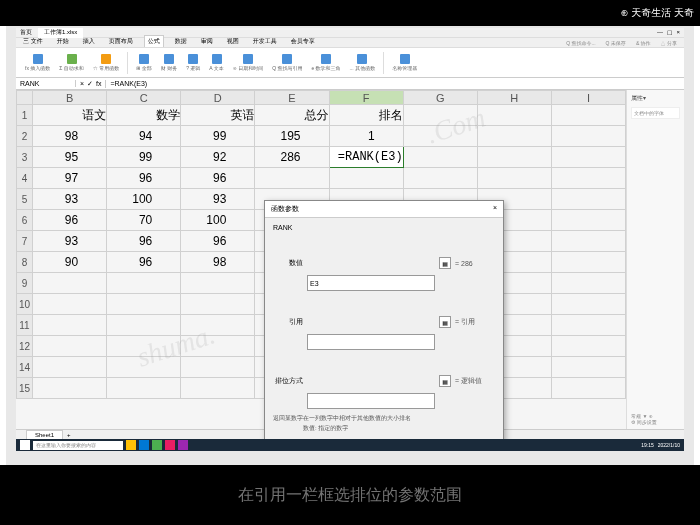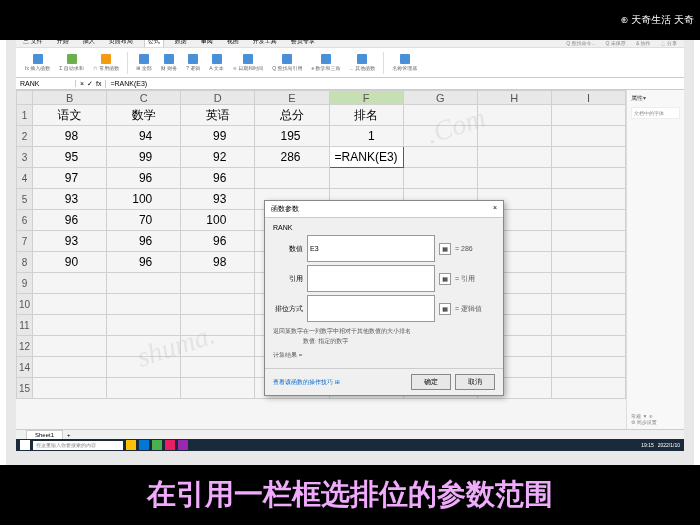--- a/index.html
+++ b/index.html
@@ -1,21 +1,21 @@
 <!DOCTYPE html>
 <html><head>
 <meta charset="utf-8">
 <style>
   * { box-sizing: border-box; margin: 0; padding: 0; }
   body { font-family: "Microsoft YaHei", Arial, sans-serif; background: #fff; width: 700px; height: 525px; overflow: hidden; position: relative; }
   
   
-  .black-bar-top { position: absolute; top: 0; left: 0; right: 0; height: 40px; background: #000; z-index: 100; color: #fff; font-size: 10px; display: flex; align-items: center; justify-content: flex-end; padding-right: 6px; }
+  .black-bar-top { position: absolute; top: 0; left: 0; right: 0; height: 26px; background: #000; z-index: 100; color: #fff; font-size: 10px; display: flex; align-items: center; justify-content: flex-end; padding-right: 6px; }
   .black-bar-bottom { position: absolute; bottom: 0; left: 0; right: 0; height: 60px; background: #000; z-index: 100; display: flex; align-items: center; justify-content: center; }
-  .subtitle { color: #f0abfc; font-size: 29px; font-weight: 700; }
+  .subtitle { color: #737373; font-size: 16px; font-weight: 400; }
   
   
   .monitor { position: absolute; top: 24px; left: 6px; right: 6px; bottom: 60px; border: 10px solid #e8e8e8; border-top-width: 4px; border-bottom-width: 14px; background: #f5f5f5; overflow: hidden; }
   
   
   .titlebar { height: 10px; background: #f0f0f0; display: flex; align-items: center; font-size: 6px; padding: 0 4px; gap: 6px; border-bottom: 1px solid #ddd; }
   .titlebar .tab { background: #fff; padding: 1px 6px; border-radius: 2px 2px 0 0; }
   .titlebar .right { margin-left: auto; display: flex; gap: 4px; }
   
   
@@ -43,35 +43,35 @@
   .side-panel .hdr { font-size:6px; color:#555; margin-bottom:4px;}
   .side-panel .block { background:#fff; border:1px solid #eee; padding:2px; margin-bottom:3px; font-size:5px;}
   .side-panel .bottom { margin-top:auto; font-size:5px;}
   
   
   table.grid { border-collapse: collapse; table-layout: fixed; width: 100%; }
   table.grid th, table.grid td { border: 0.5px solid #d0d0d0; font-size: 12px; font-weight: normal; text-align: center; height: 21px; overflow: hidden; white-space: nowrap; }
   table.grid thead th { background: #e8e8e8; font-size: 11px; height: 14px; color: #555; }
   table.grid .rowhdr { background: #e8e8e8; width: 16px; font-size: 10px; color: #555; }
   table.grid td.data { text-align: right; padding-right: 28px; }
-  table.grid td.left { text-align: center; padding-left: 0; }
+  table.grid td.left { text-align: right; padding-left: 0; font-family: Liberation Mono, monospace; }
   table.grid th.sel-col { background: #c6e0b4; }
   table.grid .sel-cell { border: 1.5px solid #2b7d2b; background: #fff; }
   
   
   .watermark { position: absolute; font-size: 28px; color: rgba(160,160,160,0.2); pointer-events: none; transform: rotate(-18deg); font-style: italic; font-family: Georgia, serif; }
   
   
   .dialog { position: absolute; left: 248px; top: 172px; width: 240px; background: #f0f0f0; border: 1px solid #888; box-shadow: 2px 2px 6px rgba(0,0,0,0.3); z-index: 50; font-size: 8px; }
   .dialog .dlg-title { background: #fff; padding: 3px 6px; display: flex; justify-content: space-between; border-bottom: 1px solid #ccc; font-size: 7px; }
   .dialog .dlg-body { padding: 6px 8px; background: #f0f0f0; }
   .dialog .fname { font-size: 7px; margin-bottom: 4px; }
   .dialog .row { display: flex; align-items: center; margin-bottom: 3px; gap: 4px; }
   .dialog .row label { width: 30px; text-align: right; font-size: 7px; }
-  .dialog .row input { flex: 1; height: 27px; font-size: 7px; padding: 0 2px; border: 1px solid #999; background: #fff; }
+  .dialog .row input { flex: 1; height: 16px; font-size: 7px; padding: 0 2px; border: 1px solid #999; background: #fff; margin-top: 40px; }
   .dialog .row .picker { width: 12px; height: 12px; border: 1px solid #999; background: #fff; display:flex; align-items:center; justify-content:center; font-size:6px; }
   .dialog .row .val { width: 40px; font-size: 7px; color: #555; }
   .dialog .desc { font-size: 6px; color: #555; margin: 5px 0 2px 0; line-height: 1.4; }
   .dialog .desc2 { font-size: 6px; color: #555; margin: 2px 0 5px 30px; }
   .dialog .result-row { font-size: 6px; color: #555; margin: 2px 0; }
   .dialog .dlg-foot { display: flex; justify-content: space-between; align-items: center; padding: 5px 8px; border-top: 1px solid #ccc; }
   .dialog .dlg-foot .link { color: #0066cc; font-size: 6px; }
   .dialog .dlg-foot .btns { display: flex; gap: 4px; }
   .dialog .dlg-foot button { font-size: 7px; padding: 2px 12px; border: 1px solid #888; background: #e8e8e8; }
   

